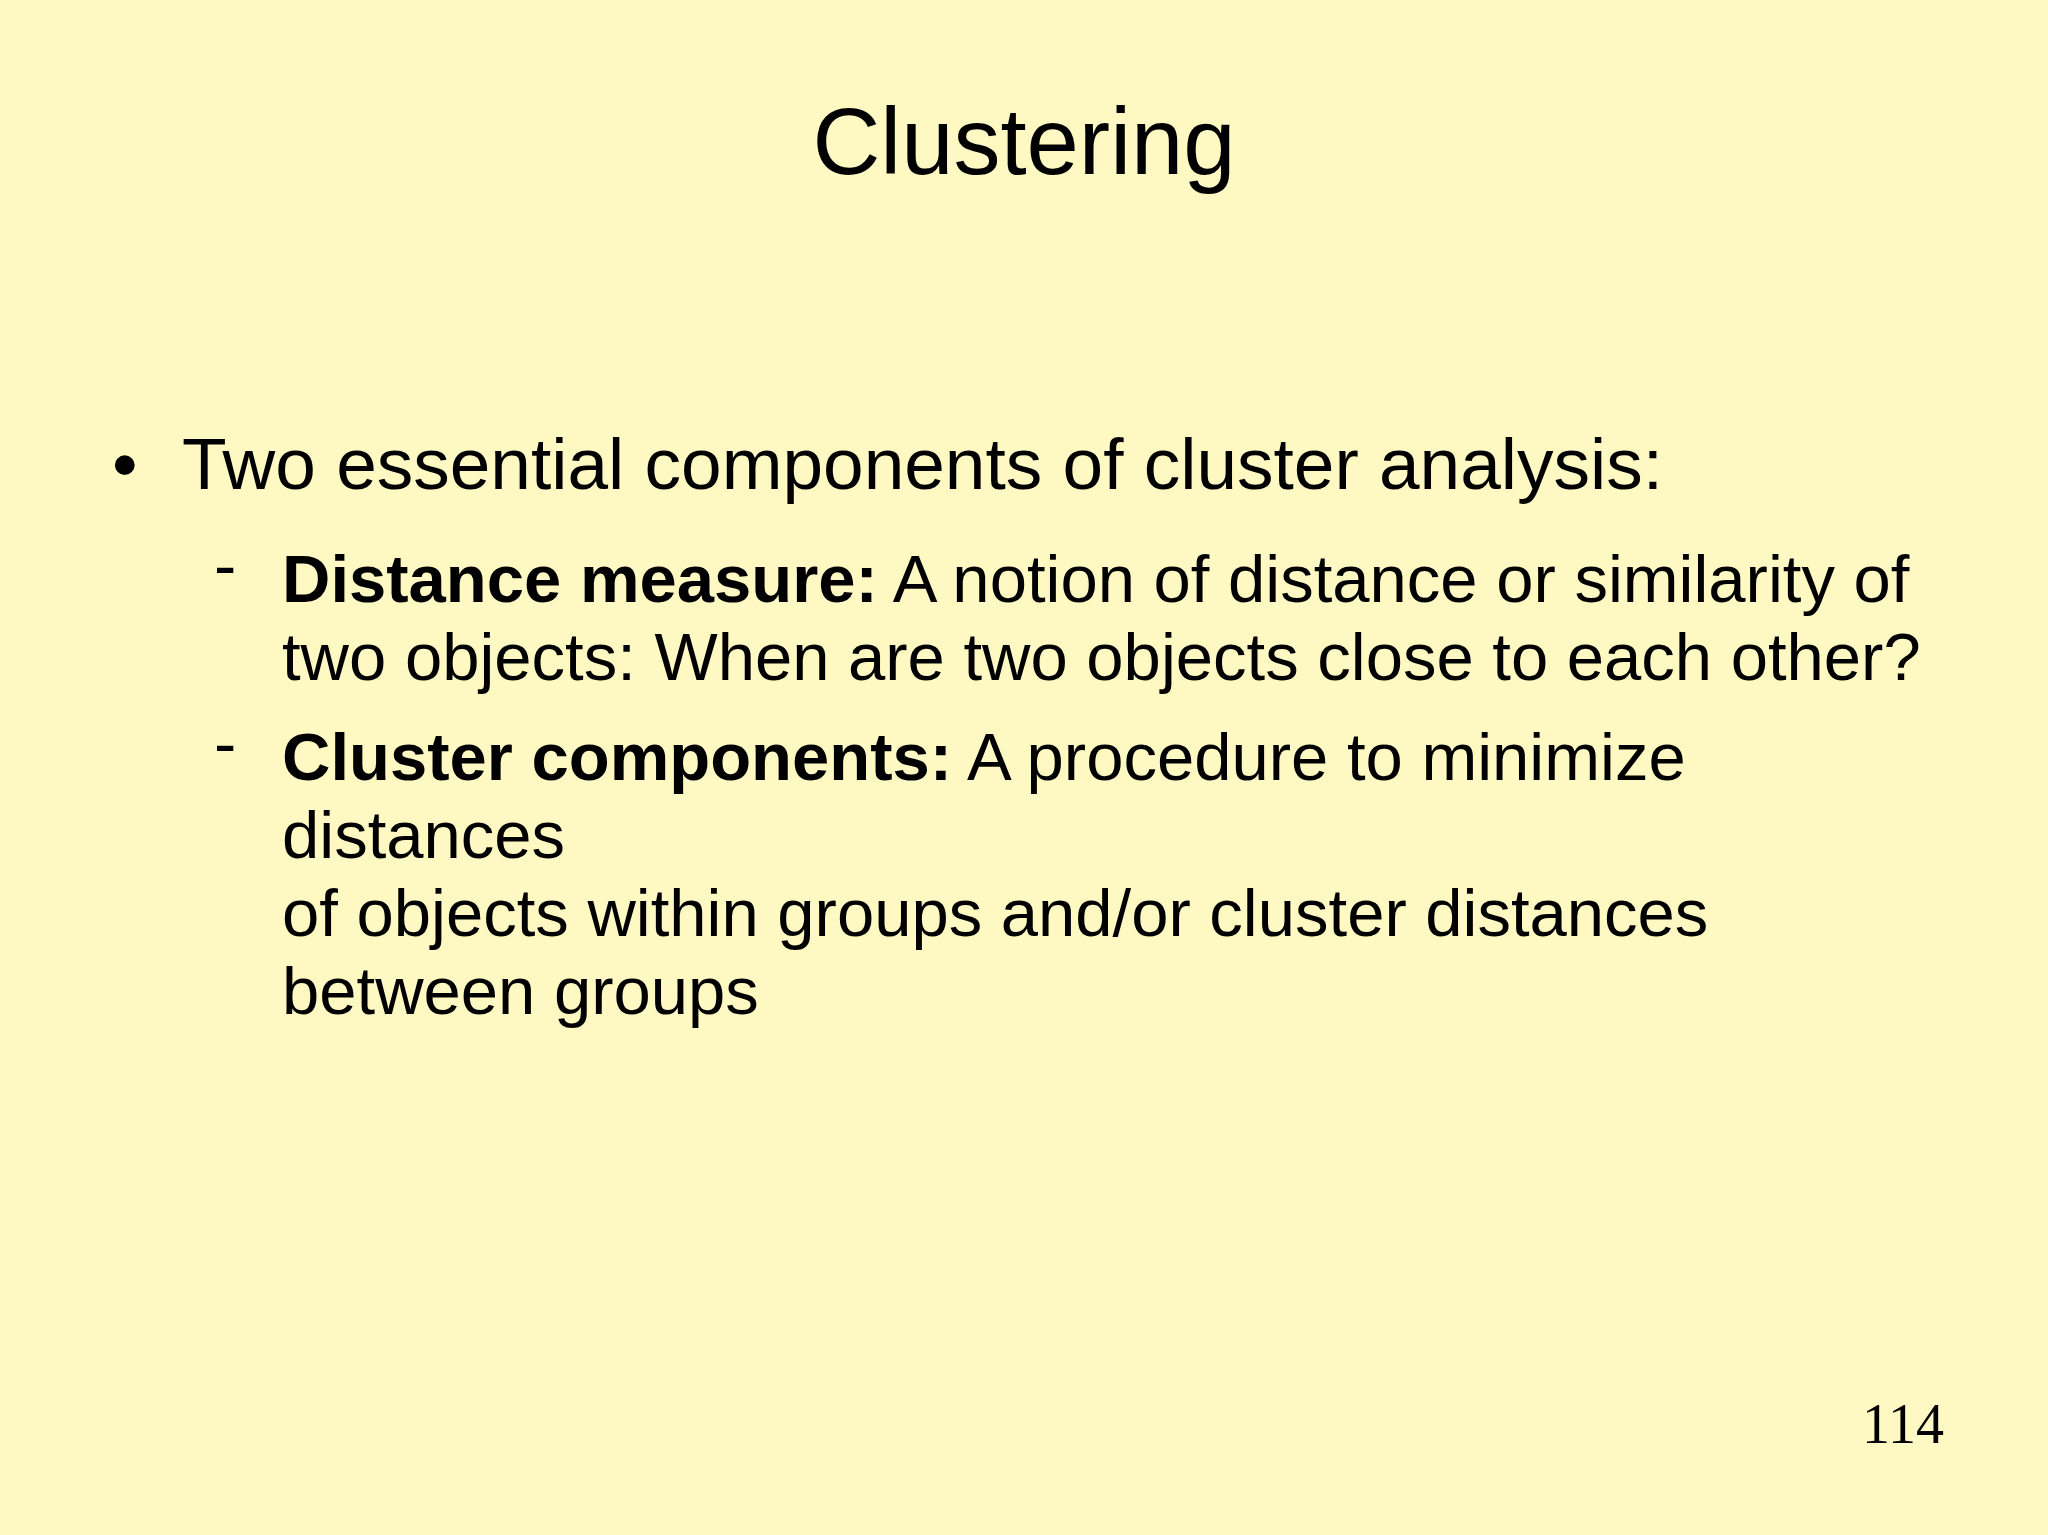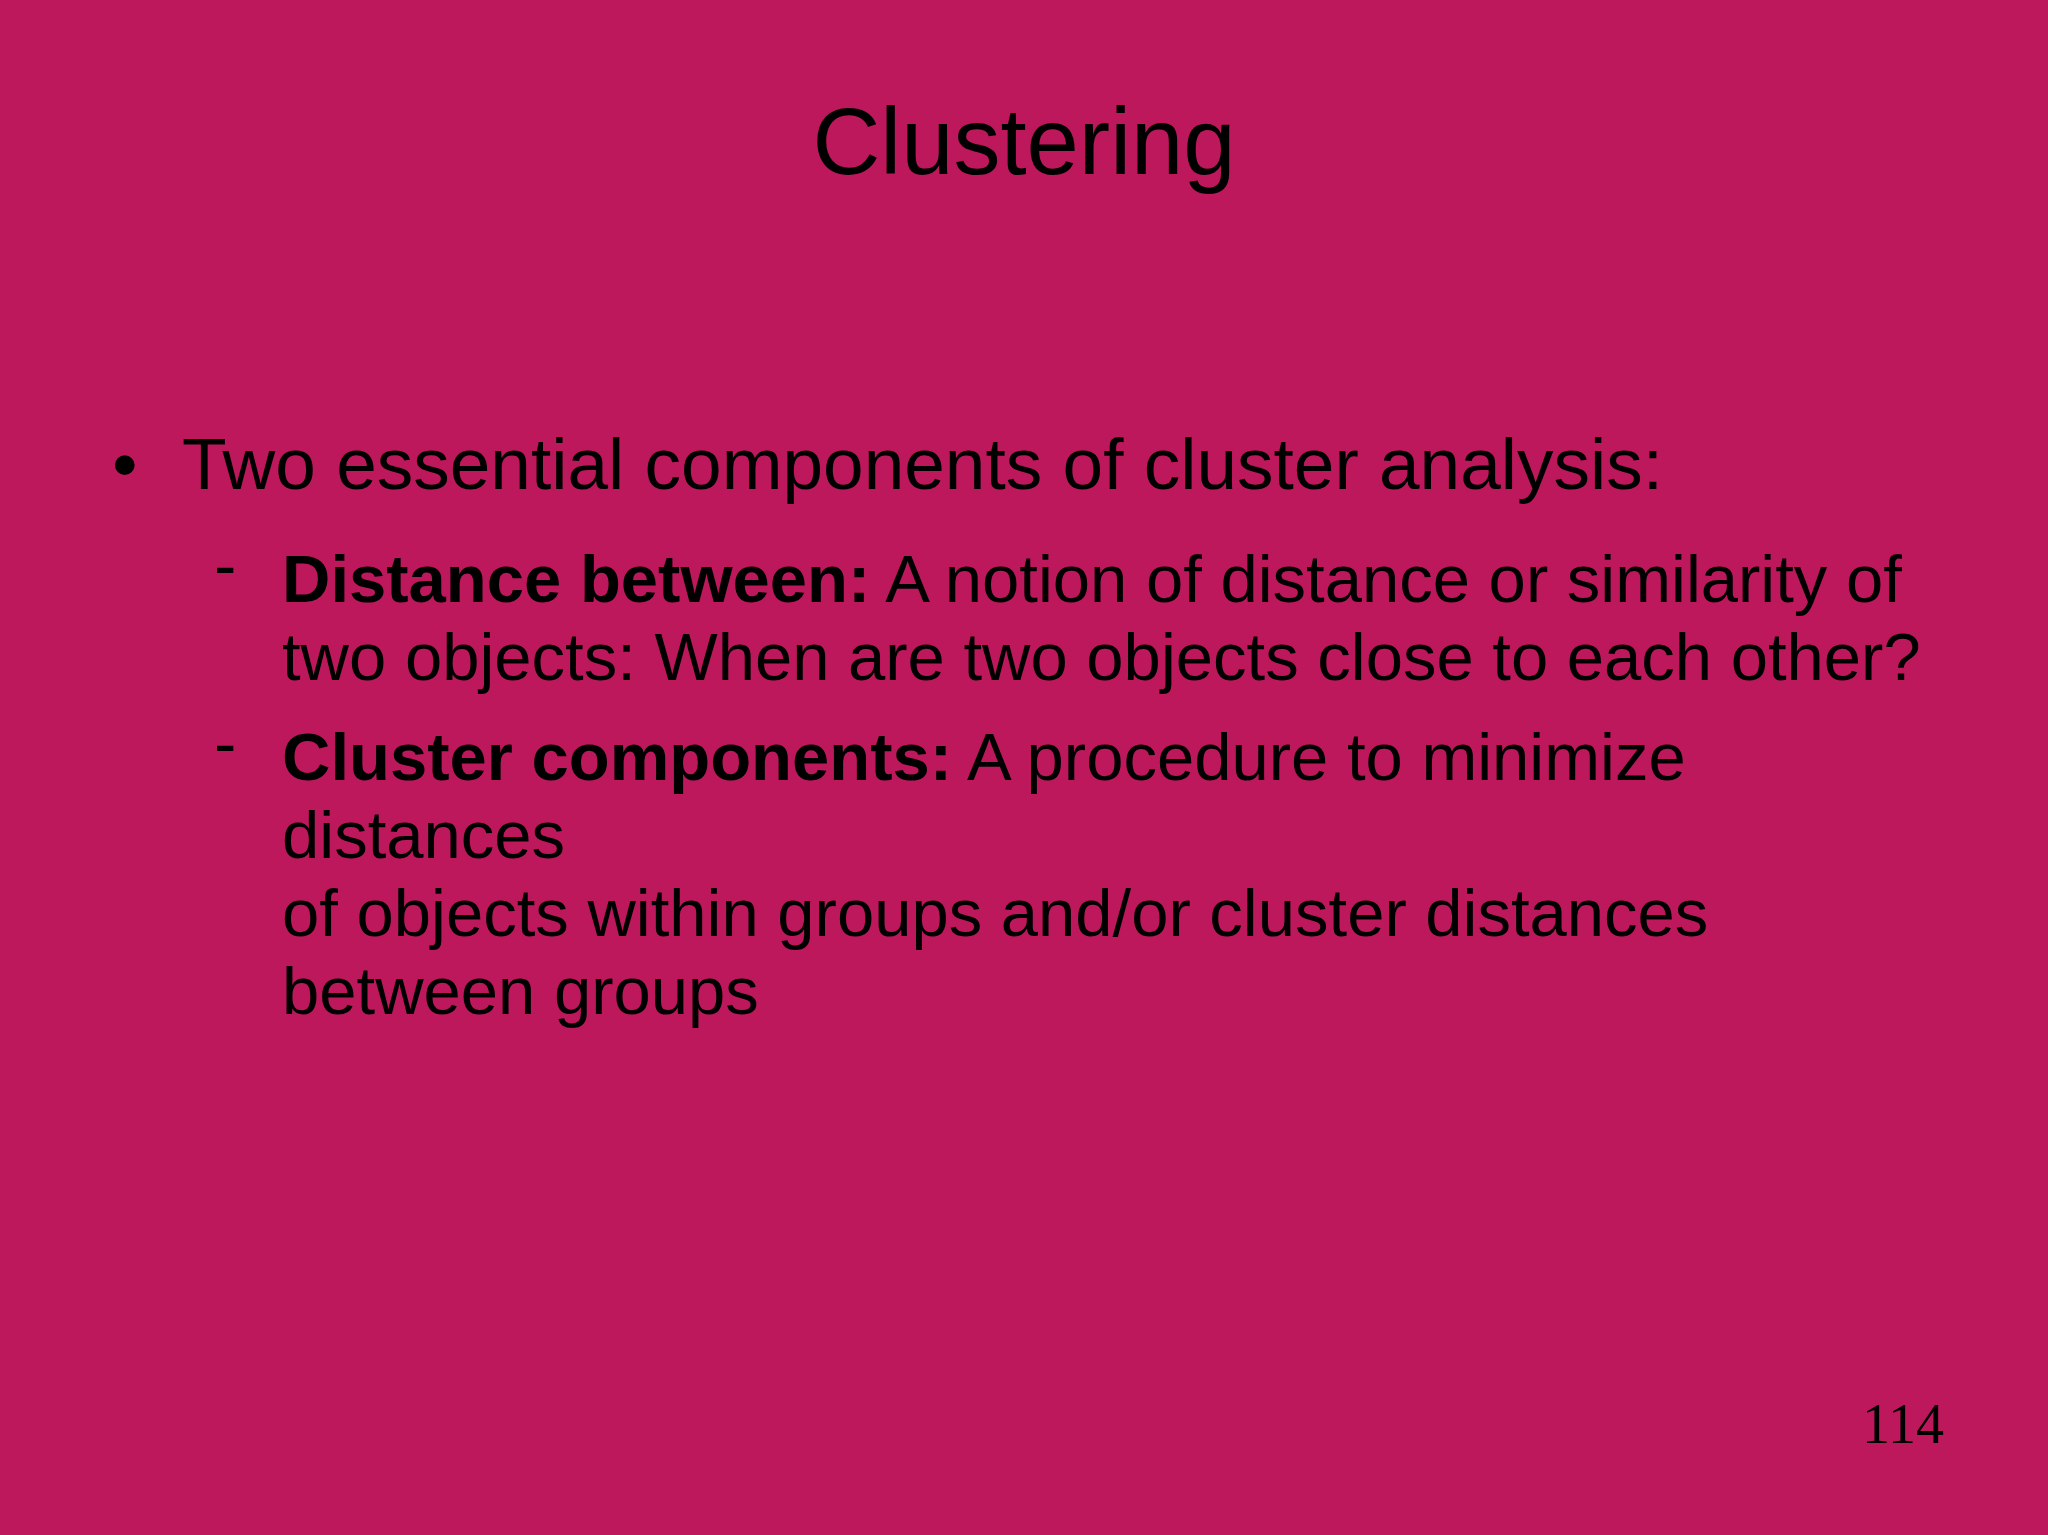--- a/index.html
+++ b/index.html
@@ -4,21 +4,21 @@
 <style>
   html, body {
     margin: 0;
     padding: 0;
     background: #ffffff;
   }
   .slide {
     position: relative;
     width: 2048px;
     height: 1535px;
-    background: #be185d;
+    background: #fef9c3;
     color: #000000;
     font-family: "Liberation Sans", sans-serif;
     overflow: hidden;
   }
   .title {
     position: absolute;
     top: 88px;
     left: 0;
     width: 100%;
     margin: 0;
@@ -84,21 +84,21 @@
 
   <h1 class="title">Clustering</h1>
 
   <div class="bullet-row">
     <span class="bullet-marker">•</span>
     <span class="bullet-text">Two essential components of cluster analysis:</span>
   </div>
 
   <div class="sub-row first">
     <span class="sub-marker">-</span>
-    <div class="sub-text"><span class="lead">Distance between:</span><span> A notion of distance or similarity of
+    <div class="sub-text"><span class="lead">Distance measure:</span><span> A notion of distance or similarity of
 two objects: When are two objects close to each other?</span></div>
   </div>
 
   <div class="sub-row second">
     <span class="sub-marker">-</span>
     <div class="sub-text"><span class="lead">Cluster components:</span><span> A procedure to minimize distances
 of objects within groups and/or cluster distances
 between groups</span></div>
   </div>
 

